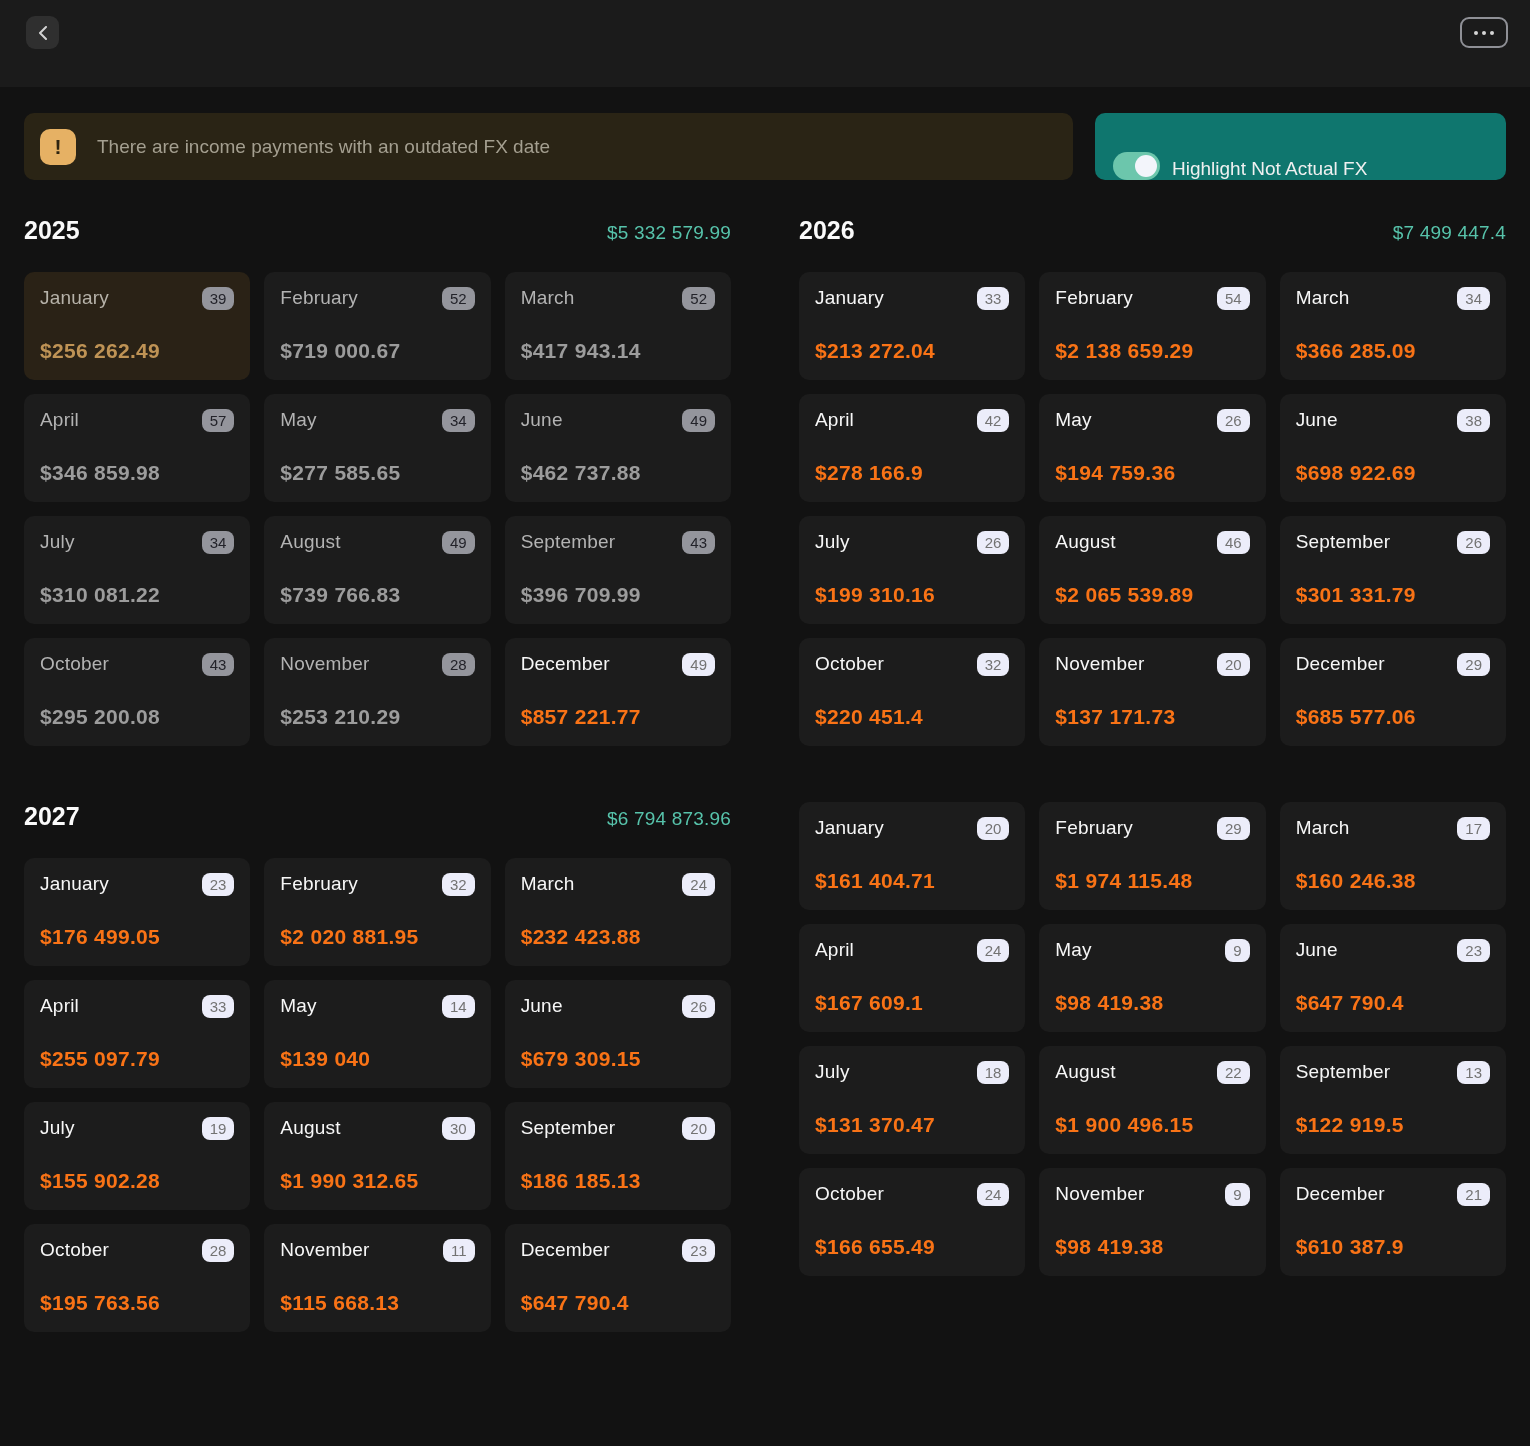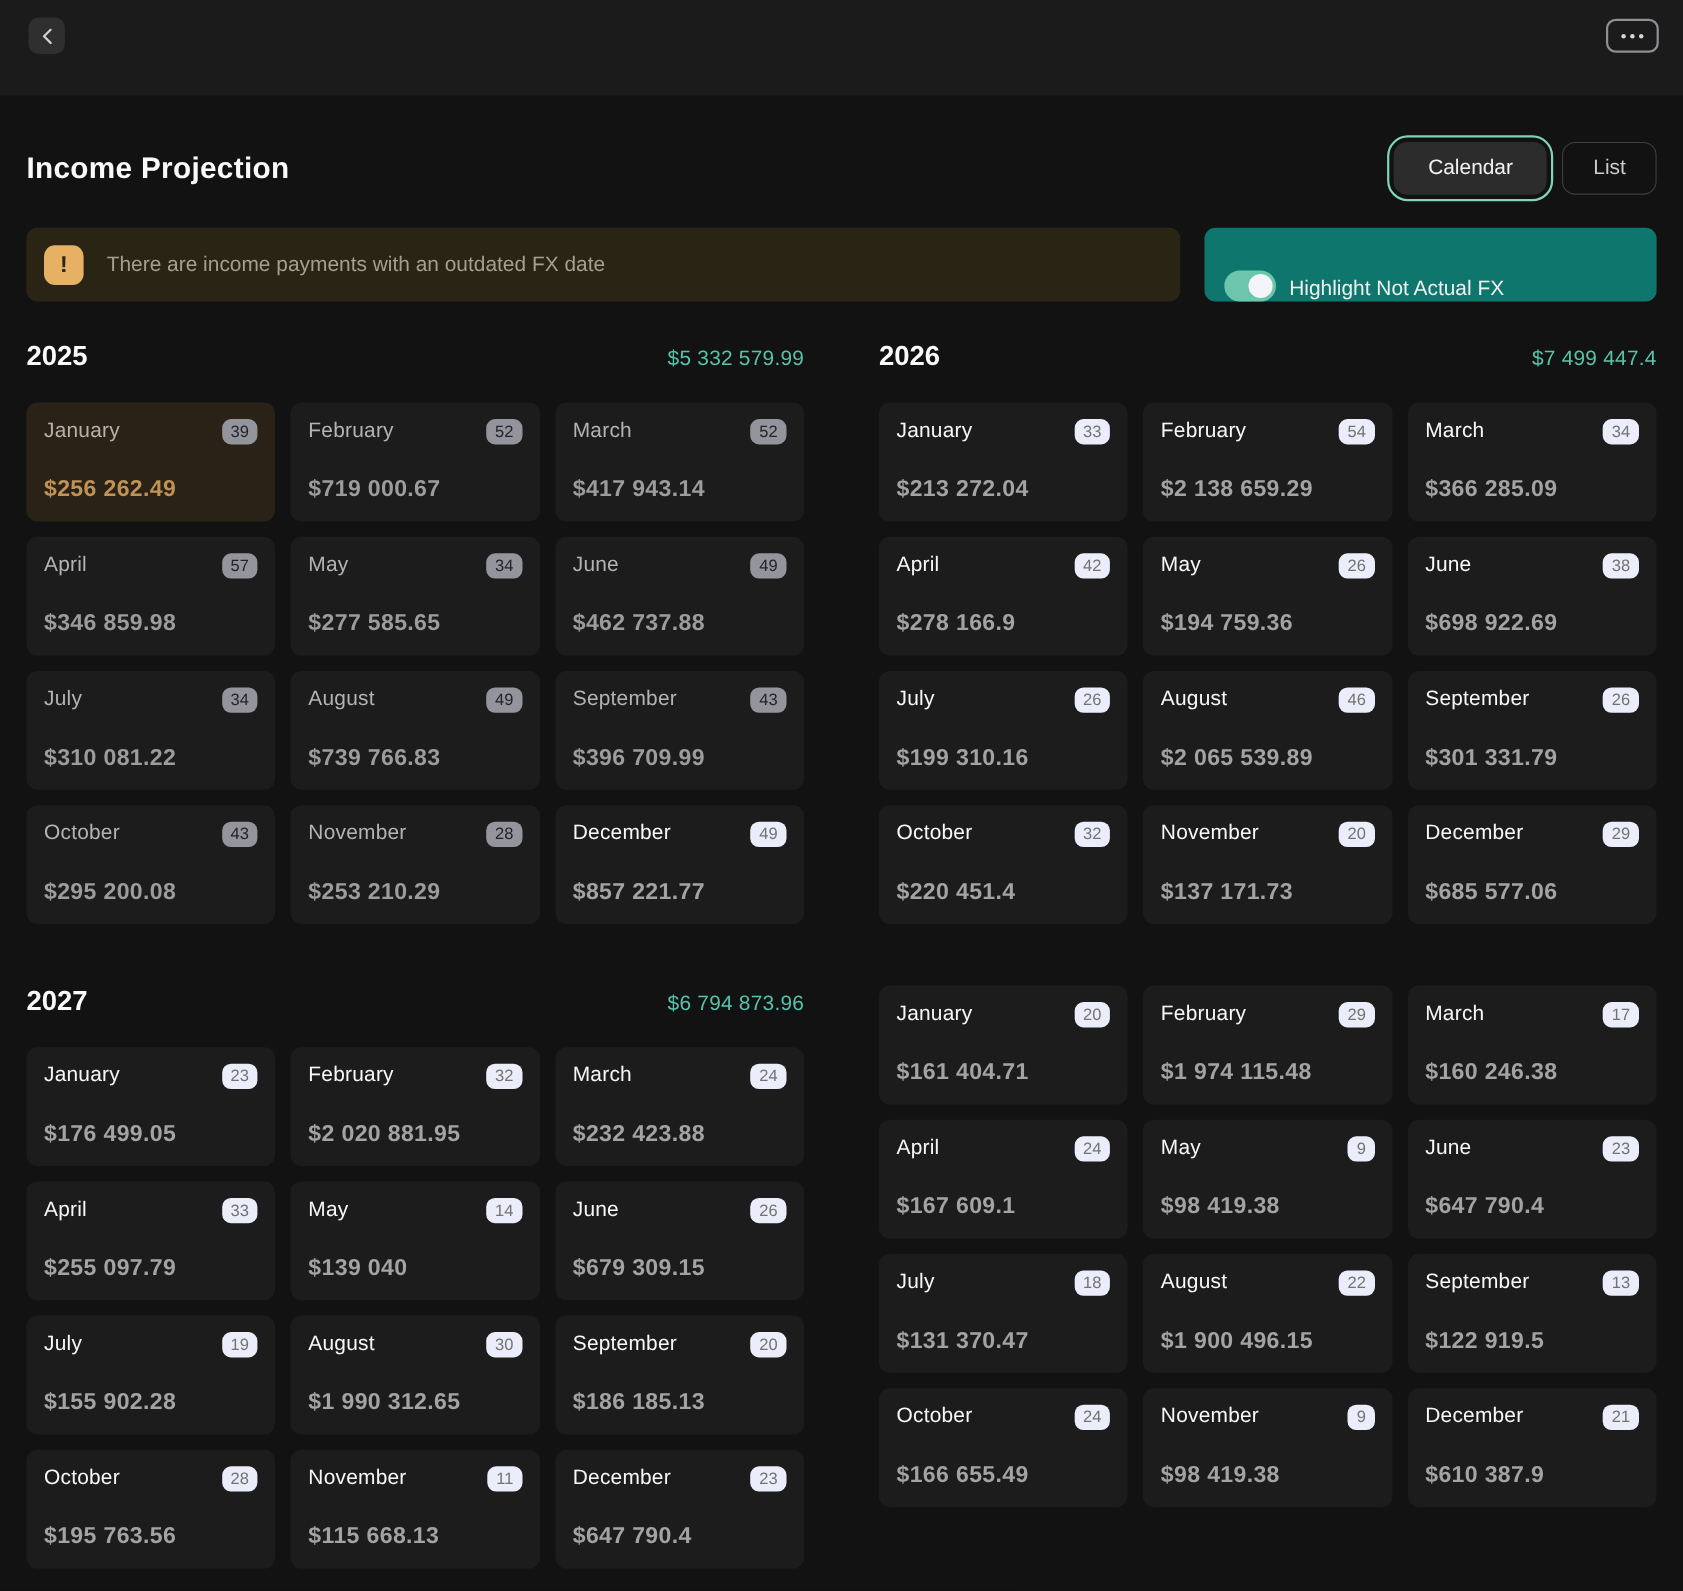--- a/index.html
+++ b/index.html
@@ -96,21 +96,21 @@
   .month-head { display:flex; justify-content:space-between; align-items:flex-start; }
   .month-name { font-size:19px; letter-spacing:.2px; }
   .badge {
     min-width:17px; text-align:center; border-radius:8px;
     padding:4px 8px; font-size:15px; font-weight:500; line-height:1;
   }
   .amount { font-size:21px; font-weight:700; letter-spacing:.3px; }
 
   .card--future .month-name { color:#f7f7f7; font-weight:500; }
   .card--future .badge { background:#ecedfa; color:#737373; }
-  .card--future .amount { color:#a3a3a3;margin-top:14px; }
+  .card--future .amount { color:#f97316;margin-top:14px; }
 
   .card--past .month-name { color:#b3b3b3; }
   .card--past .badge { background:#94959c; color:#23232a; }
   .card--past .amount { color:#9c9c9c; }
 
   .card--outdated { background:#2a2216; }
   .card--outdated .month-name { color:#b6b2a9; }
   .card--outdated .badge { background:#94959c; color:#23232a; }
   .card--outdated .amount { color:#bf9355; }
 </style>
@@ -127,29 +127,20 @@
   </div>
   <div class="menu-btn">
     <span class="dot"></span>
     <span class="dot"></span>
     <span class="dot"></span>
   </div>
 </div>
 
 <div class="main">
 
-  <div class="page-header">
-    <h1 class="page-title">Income Projection</h1>
-    <div class="view-toggle">
-      <div class="calendar-ring">
-        <button class="btn-calendar">Calendar</button>
-      </div>
-      <button class="btn-list">List</button>
-    </div>
-  </div>
 
   <div class="banner-row">
     <div class="warning-banner">
       <div class="warning-icon">!</div>
       <div class="warning-text">There are income payments with an outdated FX date</div>
     </div>
     <div class="fx-panel">
       <div class="toggle">
         <div class="toggle-knob"></div>
       </div>

